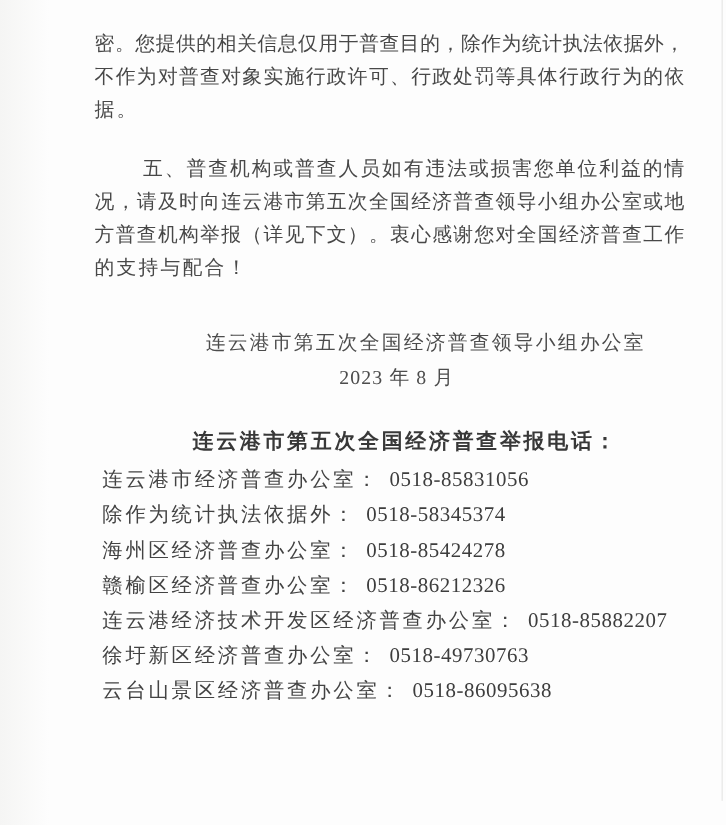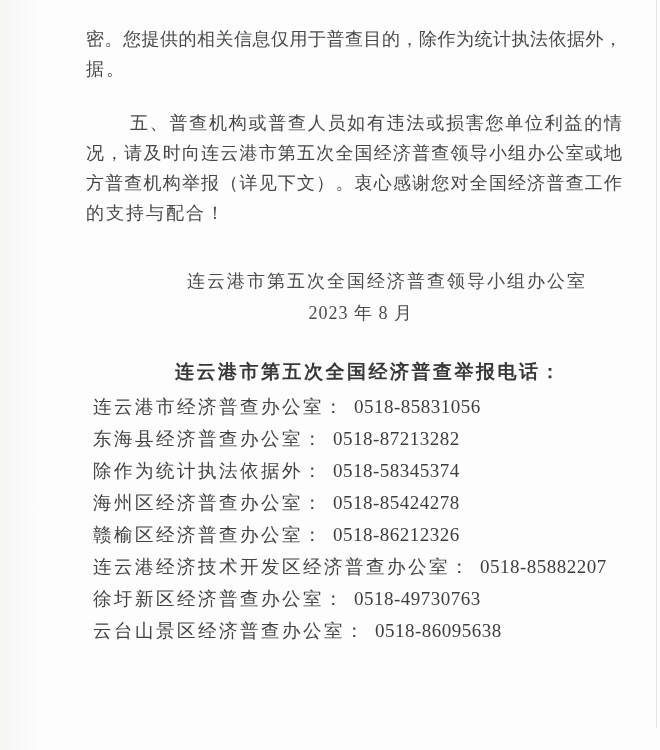--- a/index.html
+++ b/index.html
@@ -99,42 +99,40 @@
     color: #3d3d3d;
   }
 </style>
 </head>
 <body>
 
 <div class="page">
 
   <div class="para">
     <div class="line jline">密。您提供的相关信息仅用于普查目的，除作为统计执法依据外，</div>
+    <div class="line jline">不作为对普查对象实施行政许可、行政处罚等具体行政行为的依</div>
     <div class="line lline">据。</div>
   </div>
 
   <div class="para para-five">
     <div class="line jline indent">五、普查机构或普查人员如有违法或损害您单位利益的情</div>
     <div class="line jline">况，请及时向连云港市第五次全国经济普查领导小组办公室或地</div>
     <div class="line jline">方普查机构举报（详见下文）。衷心感谢您对全国经济普查工作</div>
     <div class="line lline">的支持与配合！</div>
   </div>
 
   <div class="signature-line">连云港市第五次全国经济普查领导小组办公室</div>
 
   <div class="date-line">2023 年 8 月</div>
 
   <div class="hotline-heading">连云港市第五次全国经济普查举报电话：</div>
 
   <div class="hotline-list">
     <div class="hotline-row">
       <span class="office">连云港市经济普查办公室：</span><span class="phone">0518-85831056</span>
-    </div>
-    <div class="hotline-row">
-      <span class="office">东海县经济普查办公室：</span><span class="phone">0518-87213282</span>
     </div>
     <div class="hotline-row">
       <span class="office">除作为统计执法依据外：</span><span class="phone">0518-58345374</span>
     </div>
     <div class="hotline-row">
       <span class="office">海州区经济普查办公室：</span><span class="phone">0518-85424278</span>
     </div>
     <div class="hotline-row">
       <span class="office">赣榆区经济普查办公室：</span><span class="phone">0518-86212326</span>
     </div>

